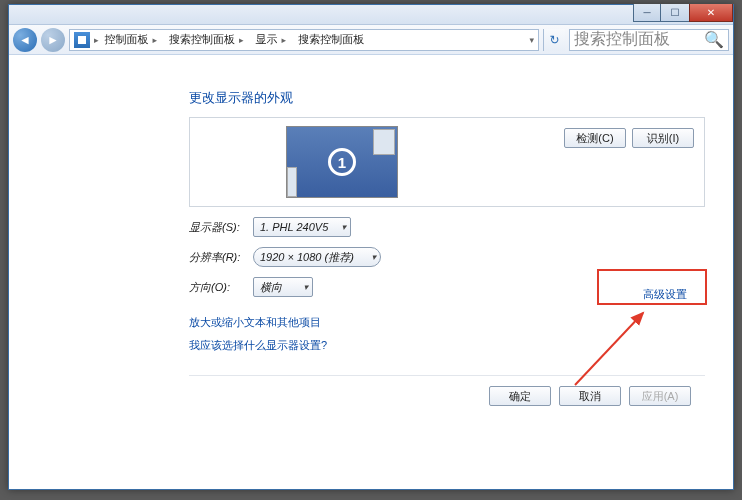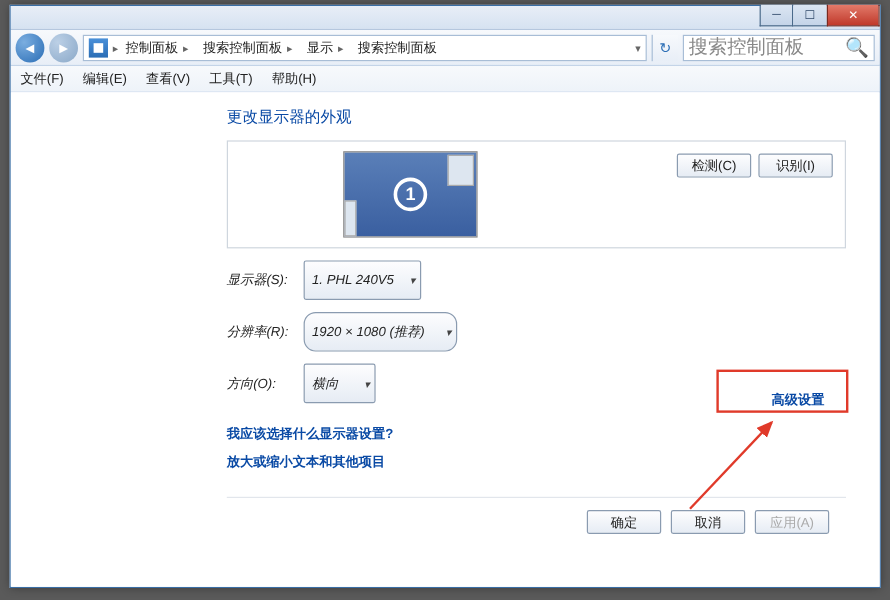--- a/index.html
+++ b/index.html
@@ -36,27 +36,27 @@
 .preview { position: absolute; left: 96px; top: 8px; width: 112px; height: 72px; background: linear-gradient(#5a7fb8,#3a5fa0); border: 1px solid #888; }
 .preview .mini { position: absolute; right: 2px; top: 2px; width: 22px; height: 26px; background: #dde6f0; border: 1px solid #aaa; }
 .preview .task { position: absolute; left: 0; bottom: 0; width: 10px; height: 30px; background: #dde6f0; border: 1px solid #aaa; }
 .preview .circ { position: absolute; left: 50%; top: 50%; width: 28px; height: 28px; margin: -14px 0 0 -14px; border: 3px solid #fff; border-radius: 50%; display: flex; align-items: center; justify-content: center; color: #fff; font-size: 15px; font-weight: bold; }
 .sidebtns { position: absolute; right: 10px; top: 10px; display: flex; flex-direction: row; gap: 6px; }
 .btn { min-width: 62px; height: 20px; border: 1px solid #8a9bb0; background: linear-gradient(#fdfdfe,#e6ecf4); font-size: 11px; color: #222; padding: 0 8px; border-radius: 2px; display: inline-flex; align-items: center; justify-content: center; cursor: default; }
 .btn.disabled { color: #aaa; }
 
 .formrow { display: flex; align-items: center; margin-top: 10px; font-size: 11px; color: #222; font-style: italic; }
 .formlabel { width: 64px; }
-.combo { height: 33px; border: 1px solid #8a9bb0; background: linear-gradient(#fdfdfe,#e6ecf4); font-size: 11px; padding: 0 18px 0 6px; border-radius: 2px; display: inline-flex; align-items: center; position: relative; }
+.combo { height: 20px; border: 1px solid #8a9bb0; background: linear-gradient(#fdfdfe,#e6ecf4); font-size: 11px; padding: 0 18px 0 6px; border-radius: 2px; display: inline-flex; align-items: center; position: relative; }
 .combo::after { content: "▾"; position: absolute; right: 4px; color: #444; font-size: 9px; }
 .combo.w1 { width: 98px; }
 .combo.w2 { width: 128px; border-radius: 10px; }
 .combo.w3 { width: 60px; text-align: center; }
 
-.linksarea { margin-top: 18px; font-size: 11px; position: relative; font-weight: bold; }
+.linksarea { margin-top: 18px; font-size: 11px; position: relative; }
 .link { color: #0a4aa5; margin-bottom: 8px; cursor: pointer; display: inline-block; }
 .advlink { position: absolute; right: 18px; top: -28px; font-size: 11px; color: #0a4aa5; cursor: pointer; }
 .highlight { position: absolute; border: 2px solid #e03a2a; right: -2px; top: -46px; width: 110px; height: 36px; pointer-events: none; }
 .arrow-svg { position: absolute; right: 40px; top: -10px; pointer-events: none; }
 
 .separator { border-top: 1px solid #e2e6ec; margin-top: 14px; }
 .footer { display: flex; justify-content: flex-end; gap: 8px; padding: 10px 14px 0 0; }
 
 </style>
 </head>
@@ -95,27 +95,20 @@
         </div>
       <span class="chev" style="margin-left:auto;padding-right:4px">▾</span>
     </div>
     <div class="refresh">↻</div>
     <div class="searchbox">
       <span>搜索控制面板</span>
       <span class="mag">🔍</span>
     </div>
   </div>
 
-  <div class="menubar">
-    <div class="menuitem">文件(F)</div>
-    <div class="menuitem">编辑(E)</div>
-    <div class="menuitem">查看(V)</div>
-    <div class="menuitem">工具(T)</div>
-    <div class="menuitem">帮助(H)</div>
-  </div>
 
   <div class="content">
     <div class="heading">更改显示器的外观</div>
 
     <div class="panel">
       <div class="preview">
         <div class="mini"></div>
         <div class="task"></div>
         <div class="circ">1</div>
       </div>
@@ -148,22 +141,22 @@
       <div class="advlink">高级设置</div>
       <div class="highlight"></div>
       <svg class="arrow-svg" width="100" height="90">
         <defs>
             <marker id="ah" markerWidth="8" markerHeight="8" refX="6" refY="3" orient="auto">
               <path d="M0,0 L7,3 L0,6 Z" fill="#e03a2a"></path>
             </marker>
           </defs>
         <line x1="10" y1="80" x2="78" y2="8" stroke="#e03a2a" stroke-width="2" marker-end="url(#ah)"></line>
       </svg>
+      <div><span class="link">放大或缩小文本和其他项目</span></div>
       <div><span class="link">我应该选择什么显示器设置?</span></div>
-      <div><span class="link">放大或缩小文本和其他项目</span></div>
     </div>
 
     <div class="separator"></div>
     <div class="footer">
       <div class="btn">确定</div>
       <div class="btn">取消</div>
       <div class="btn disabled">应用(A)</div>
     </div>
   </div>
 

